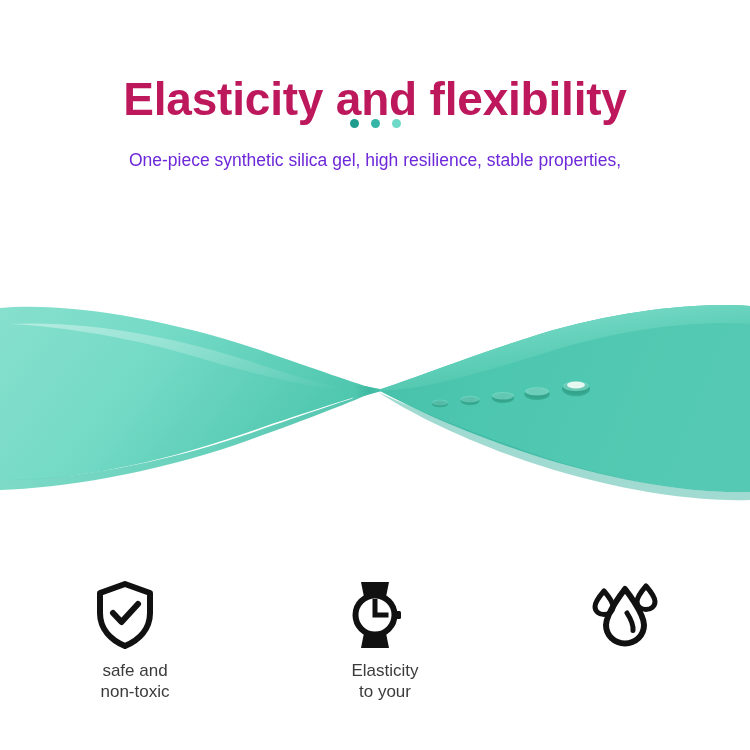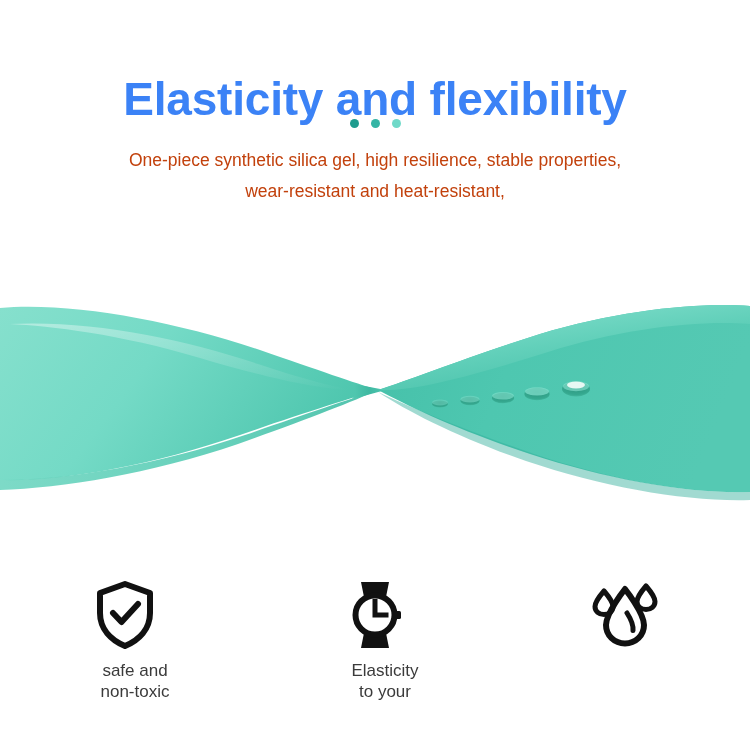--- a/index.html
+++ b/index.html
@@ -12,35 +12,35 @@
   }
   .page{position:relative;width:750px;height:750px;overflow:hidden;background:#fff;}
 
   
   .headline{
     position:absolute;left:0;top:44px;width:750px;
     text-align:center;
     font-size:46px;
     font-weight:700;
     letter-spacing:-0.2px;
-    color:#3b82f6;
+    color:#be185d;
     line-height:1.06;
     white-space:nowrap;
   }
 
   .dots{
     position:absolute;left:0;top:119px;width:750px;
     display:flex;justify-content:center;align-items:center;gap:12px;
   }
   .dot{width:9px;height:9px;border-radius:50%;display:block;}
 
   .subcopy{
     position:absolute;left:0;top:145px;width:750px;
     text-align:center;
-    color:#c2410c;
+    color:#6d28d9;
     font-size:17.5px;
     line-height:31px;
   }
   .subline{display:block;white-space:nowrap;}
 
   
   .artwork{
     position:absolute;left:0;top:280px;width:750px;height:240px;
   }
   .artwork svg{display:block;width:750px;height:240px;}
@@ -78,21 +78,20 @@
   <h1 class="headline">Elasticity and flexibility</h1>
 
   <div class="dots">
     <span class="dot" style="background: rgb(31, 156, 142);"></span>
     <span class="dot" style="background: rgb(53, 181, 165);"></span>
     <span class="dot" style="background: rgb(111, 217, 200);"></span>
   </div>
 
   <div class="subcopy">
     <span class="subline">One-piece synthetic silica gel, high resilience, stable properties,</span>
-    <span class="subline">wear-resistant and heat-resistant,</span>
   </div>
 
   <div class="artwork">
     <svg viewBox="0 0 750 240" xmlns="http://www.w3.org/2000/svg" aria-hidden="true">
       <defs>
         <linearGradient id="gLeft" x1="0" y1="0" x2="1" y2="0.35">
           <stop offset="0%" stop-color="#86e0cd"></stop>
           <stop offset="45%" stop-color="#74dac6"></stop>
           <stop offset="100%" stop-color="#4ec6ae"></stop>
         </linearGradient>

